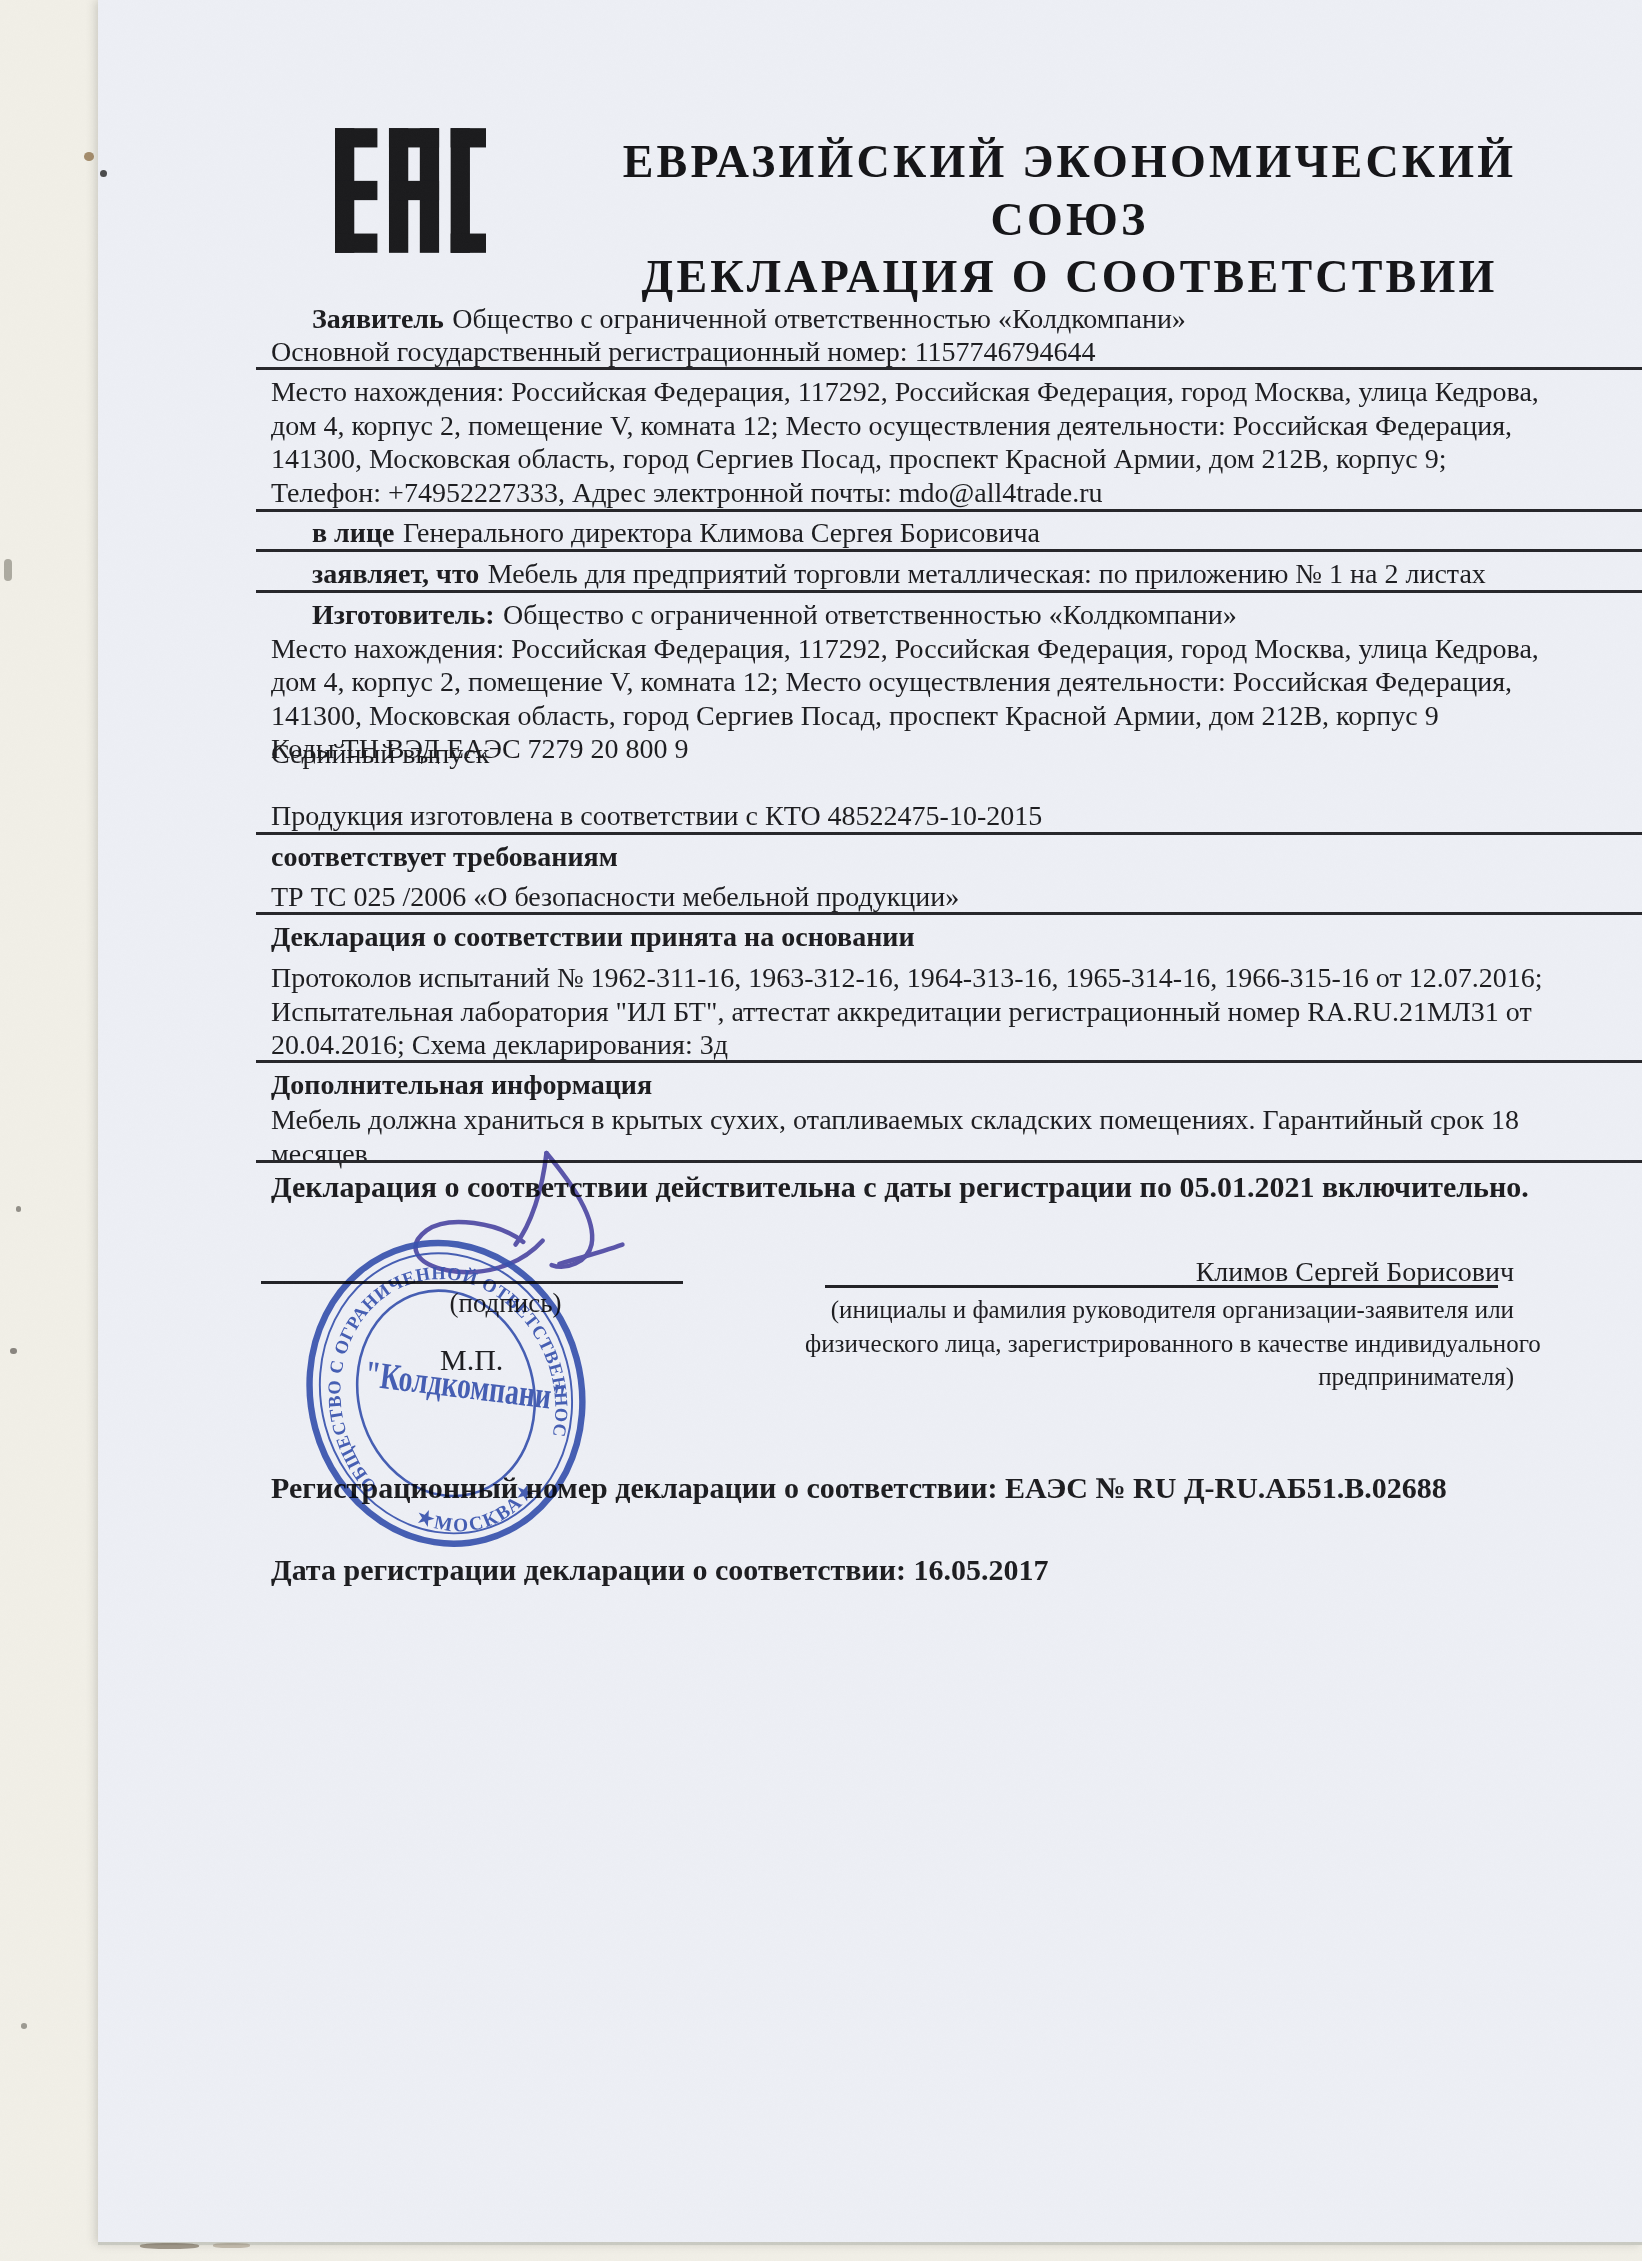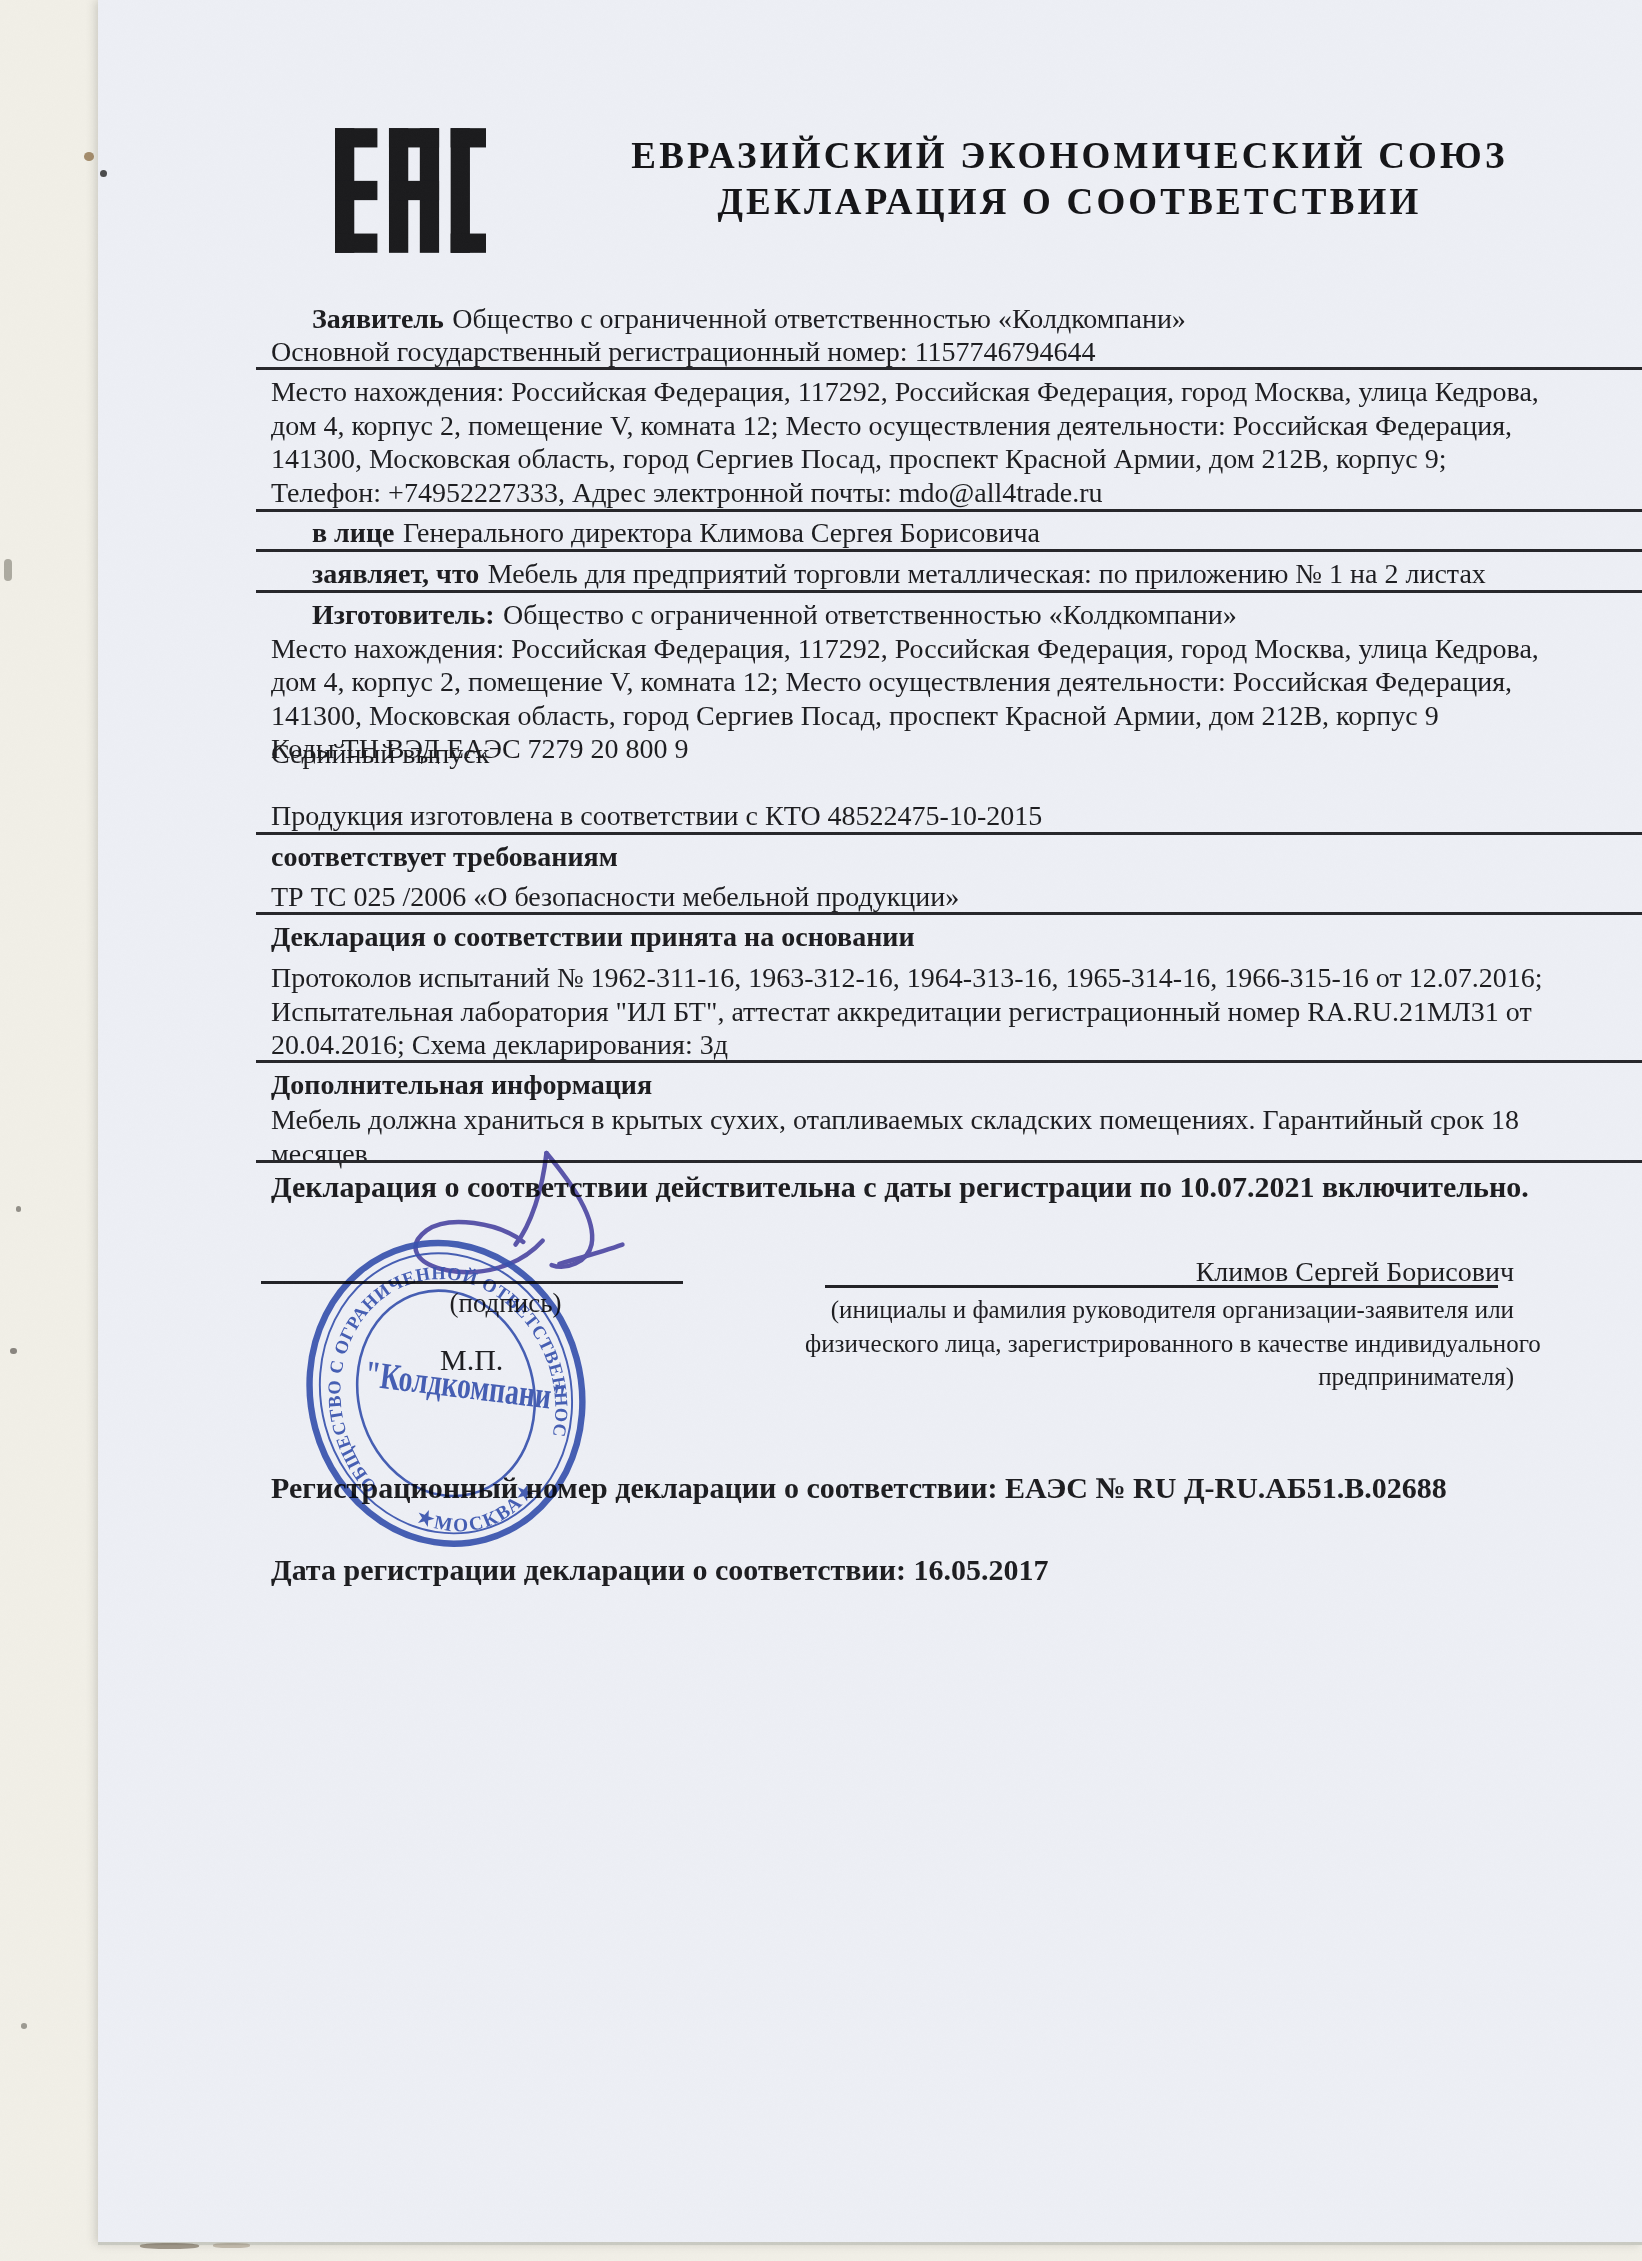--- a/index.html
+++ b/index.html
@@ -7,21 +7,21 @@
        font-family:"Liberation Serif","DejaVu Serif",serif;color:#1d1d20;}
   .scan-page{position:absolute;left:98px;top:0;right:0;height:2244px;background:#edeff5;
        box-shadow:-3.2px 0 9px rgba(90,90,80,.25);}
   .page-bottom-edge{position:absolute;left:98px;top:2242px;right:0;height:2.6px;background:#c9cac2;}
   
   .t{position:absolute;left:271px;font-size:28px;line-height:1.12;white-space:nowrap;}
   .b{font-weight:bold;margin-right:8.4px;margin-left:41px;}
   .bl{font-weight:bold;}
   .rule{position:absolute;left:256px;right:0;height:2.6px;background:#26262a;}
   .title-wrap{position:absolute;left:580px;width:979px;text-align:center;}
-  .title-line{font-weight:bold;font-size:37px;letter-spacing:3.2px;line-height:1.25;color:#151518;}
+  .title-line{font-weight:bold;font-size:46px;letter-spacing:3.2px;line-height:1.25;color:#151518;}
   .sig-caption{position:absolute;font-size:27px;}
   .right-col{position:absolute;left:805px;width:709px;text-align:right;white-space:nowrap;}
   .cap39{font-size:25px;}
   .footer-line{position:absolute;left:271px;font-size:30px;font-weight:bold;white-space:nowrap;}
   .sigline{position:absolute;height:2.6px;background:#222226;}
   .overlay{position:absolute;left:0;top:0;mix-blend-mode:multiply;pointer-events:none;}
   .noise{position:absolute;left:0;top:0;pointer-events:none;opacity:.5;}
   .ringtxt{font-family:"Liberation Serif","DejaVu Serif",serif;font-size:28.5px;font-weight:bold;letter-spacing:1px;}
   .ringtxt2{font-family:"Liberation Serif","DejaVu Serif",serif;font-size:30px;font-weight:bold;letter-spacing:3px;}
   .centertxt{font-family:"Liberation Serif","DejaVu Serif",serif;font-size:58px;font-weight:bold;}
@@ -99,21 +99,21 @@
   <div class="t" style="top:962px;">Протоколов испытаний № 1962-311-16, 1963-312-16, 1964-313-16, 1965-314-16, 1966-315-16 от 12.07.2016;</div>
   <div class="t" style="top:996px;">Испытательная лаборатория "ИЛ БТ", аттестат аккредитации регистрационный номер RA.RU.21МЛ31 от</div>
   <div class="t" style="top:1029px;">20.04.2016; Схема декларирования: 3д</div>
   <div class="rule" style="top:1060px;"></div>
 
   <div class="t bl" style="top:1069px;">Дополнительная информация</div>
   <div class="t" style="top:1104px;">Мебель должна храниться в крытых сухих, отапливаемых складских помещениях. Гарантийный срок 18</div>
   <div class="t" style="top:1138px;">месяцев</div>
   <div class="rule" style="top:1160px;"></div>
 
-  <div class="t bl" style="top:1170px;font-size:30px;">Декларация о соответствии действительна с даты регистрации по 10.07.2021 включительно.</div>
+  <div class="t bl" style="top:1170px;font-size:30px;">Декларация о соответствии действительна с даты регистрации по 05.01.2021 включительно.</div>
 
   <div class="sigline" style="left:261px;top:1281px;width:422px;"></div>
   <div class="sig-caption" style="left:293px;top:1288px;width:425px;text-align:center;">(подпись)</div>
   <div class="mp">М.П.</div>
 
   <div class="right-col" style="top:1256px;font-size:28px;">Климов Сергей Борисович</div>
   <div class="sigline" style="left:825px;top:1285px;width:673px;"></div>
   <div class="right-col cap39" style="top:1296px;">(инициалы и фамилия руководителя организации-заявителя или</div>
   <div class="right-col cap39" style="top:1330px;">физического лица, зарегистрированного в качестве индивидуального</div>
   <div class="right-col cap39" style="top:1363px;">предпринимателя)</div>

